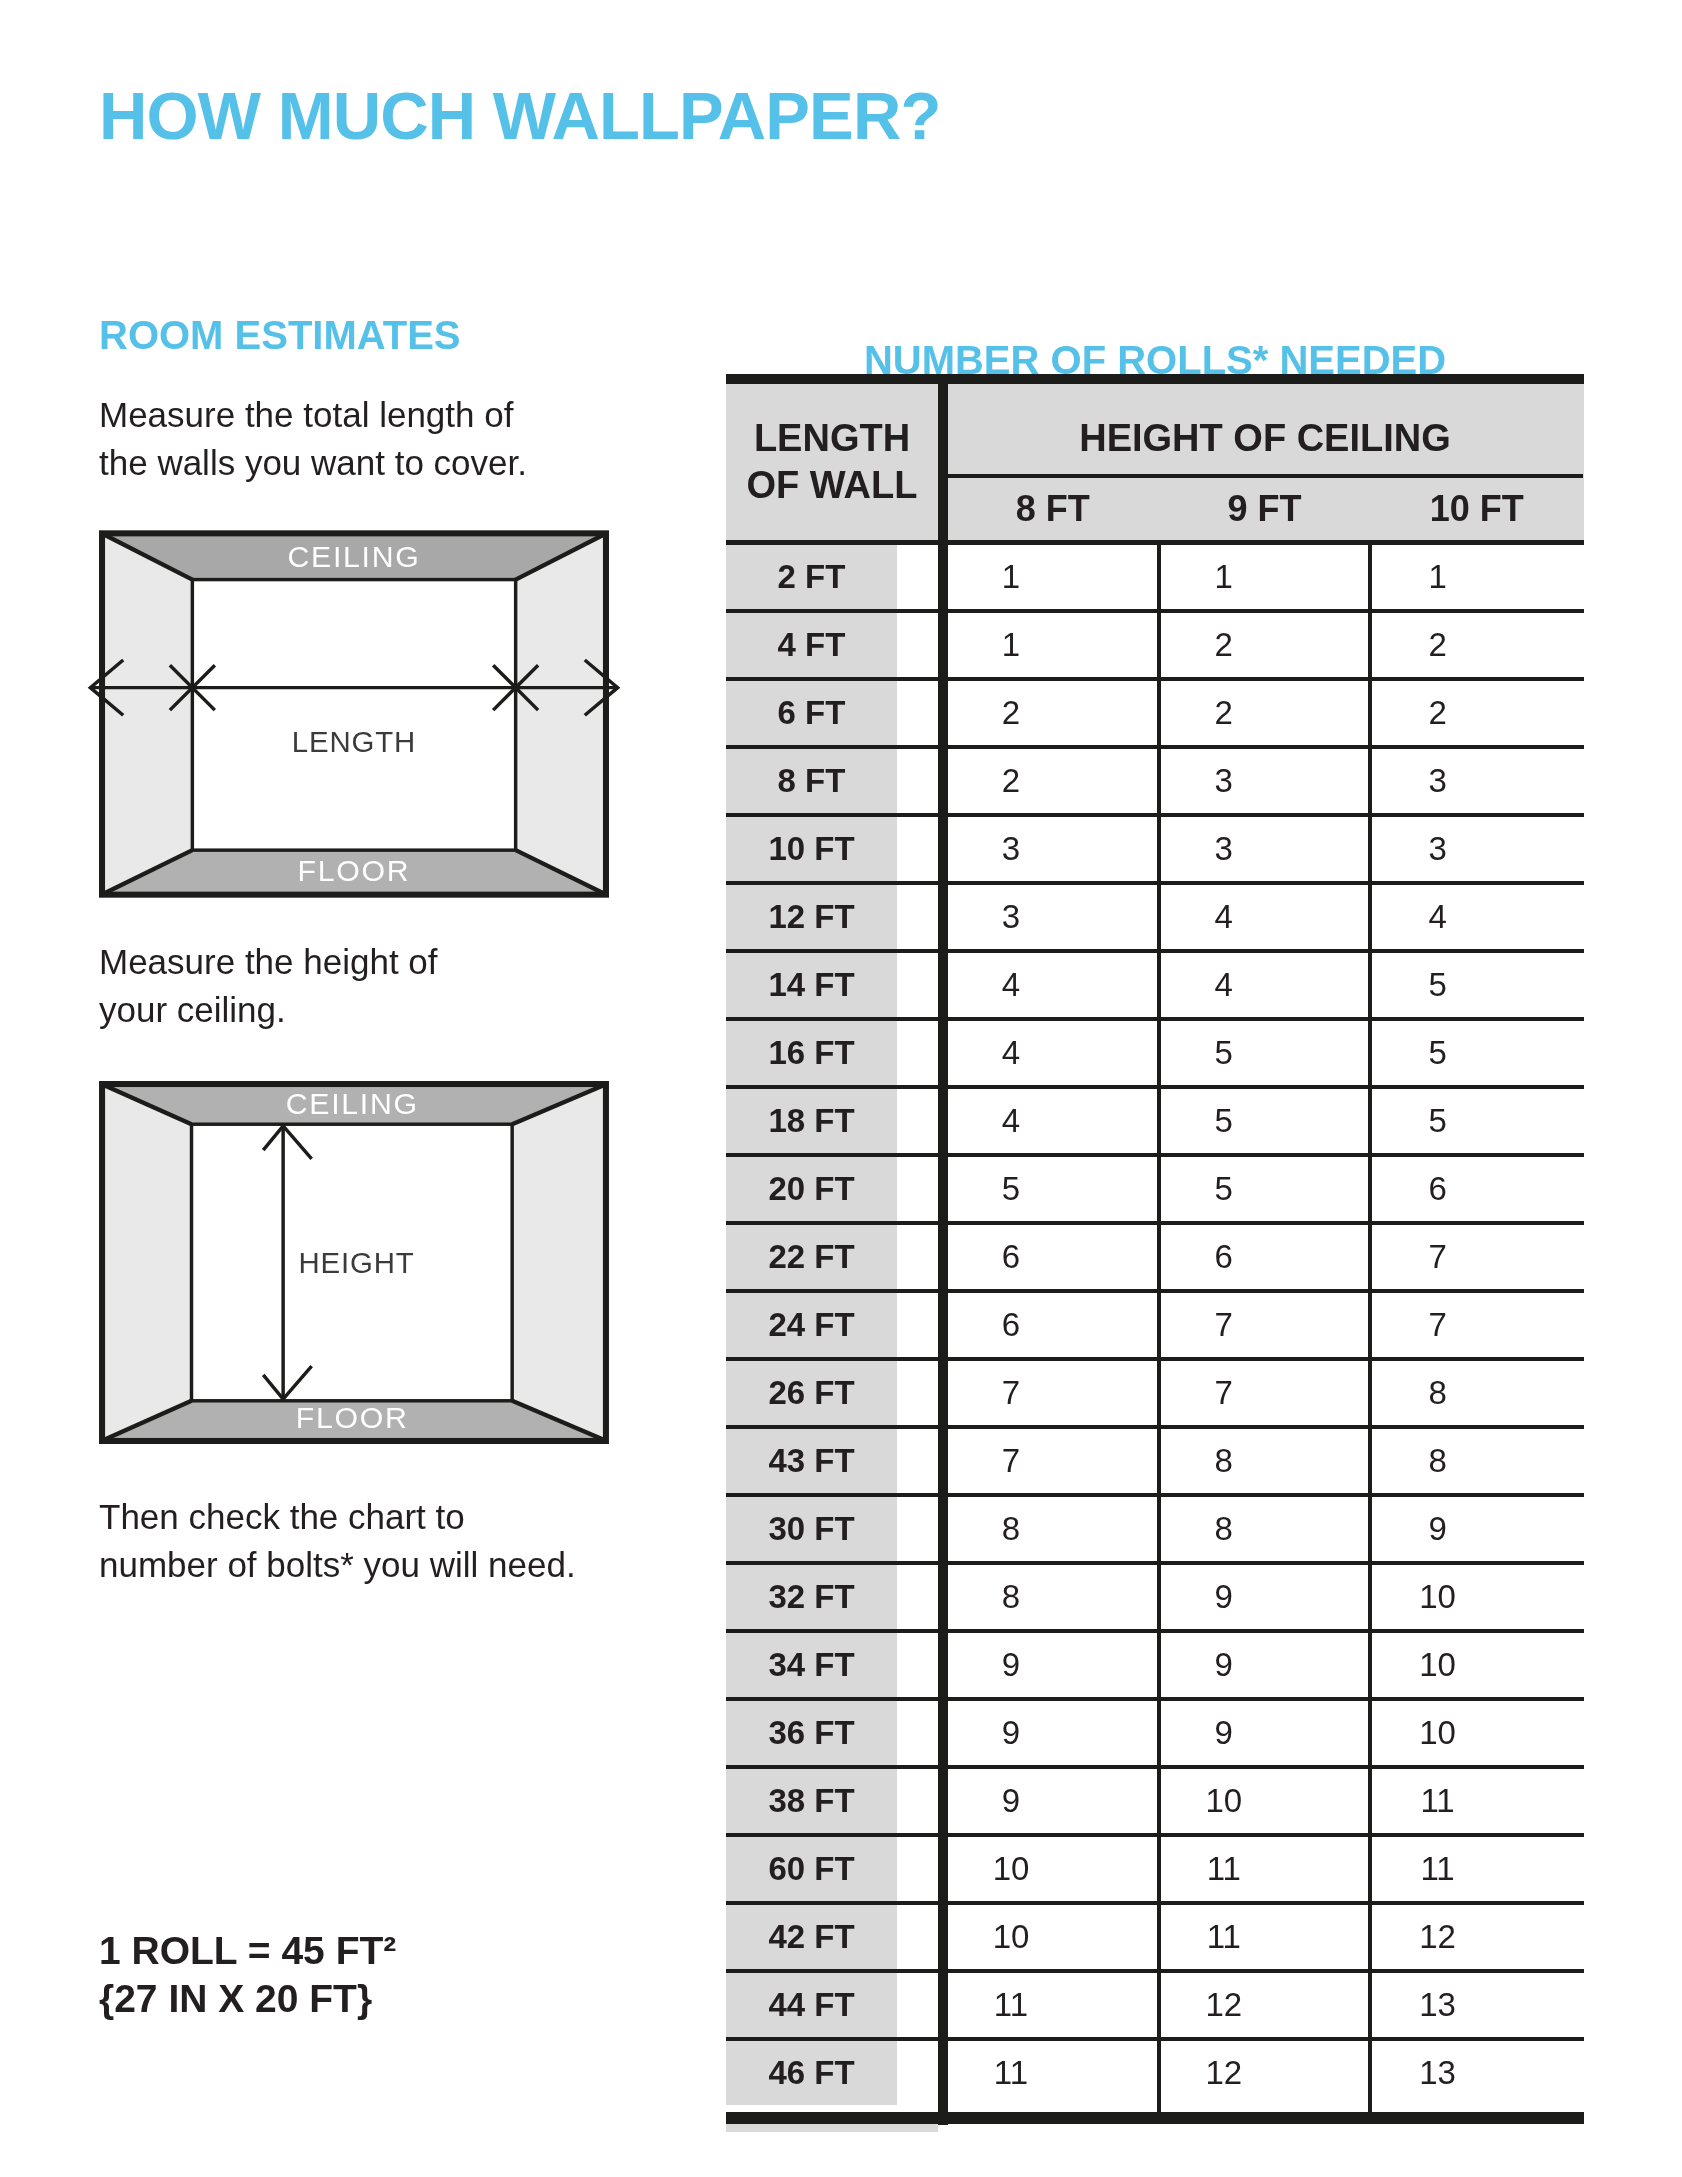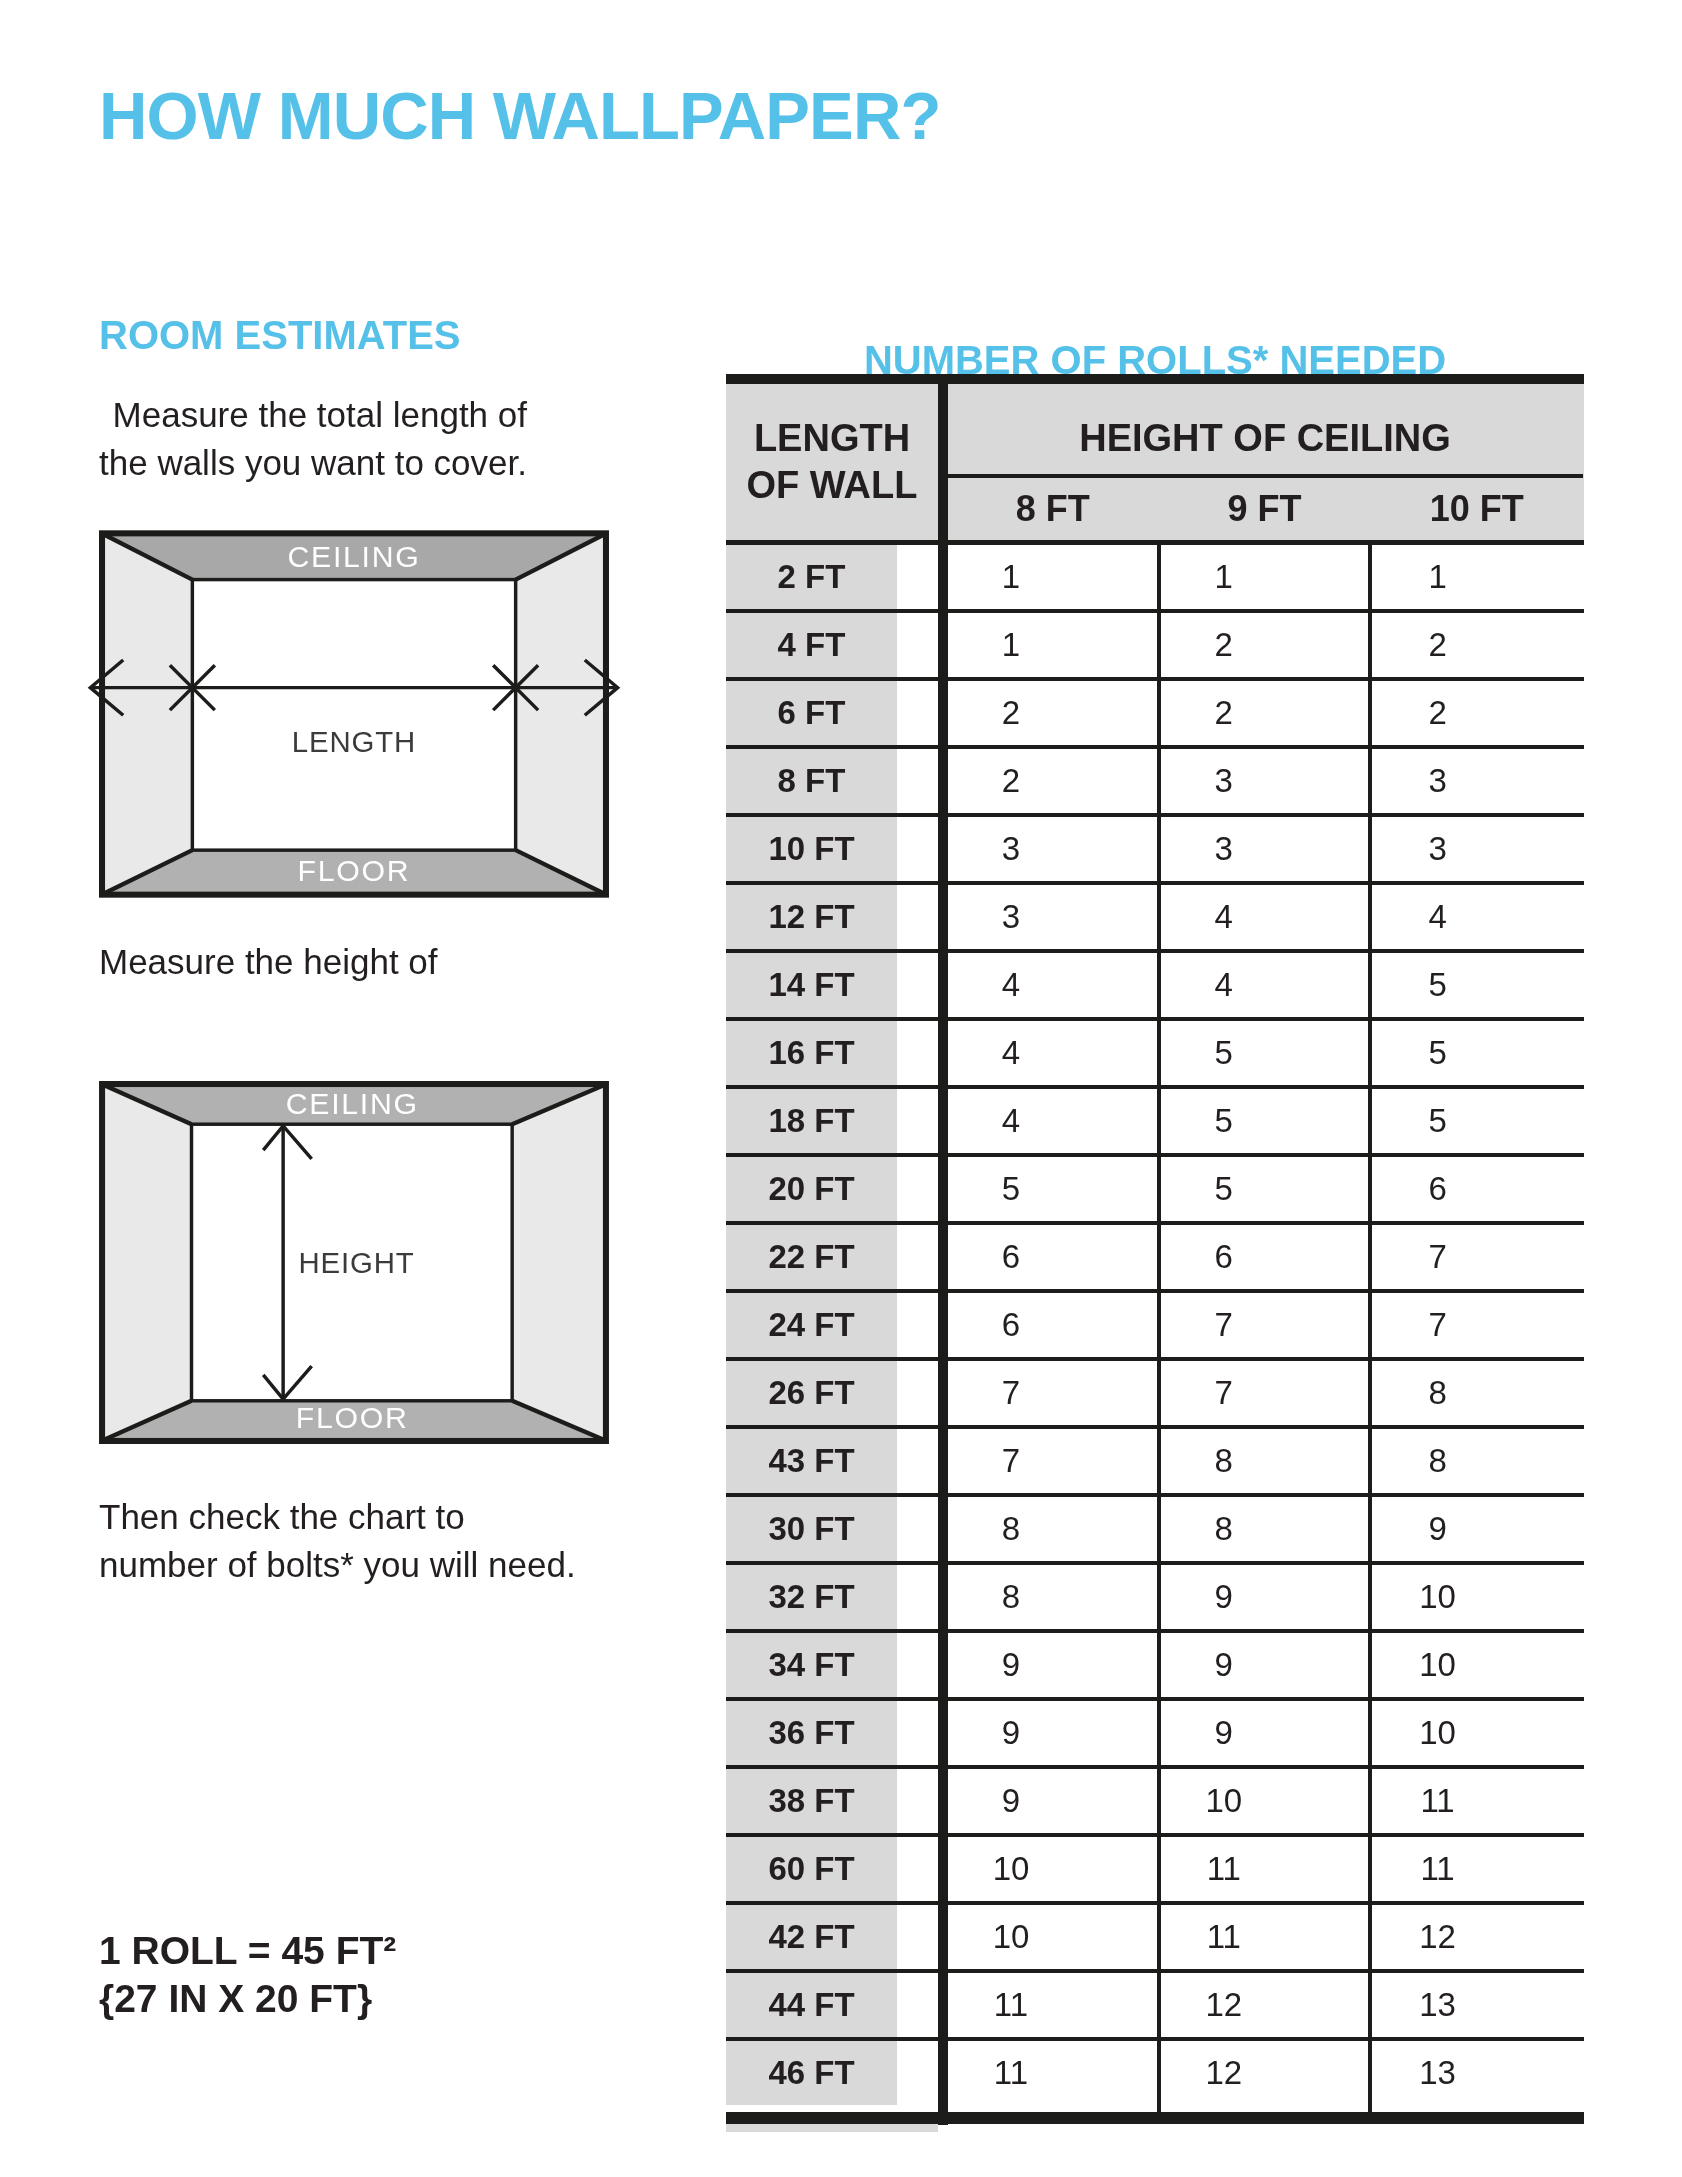--- a/index.html
+++ b/index.html
@@ -21,21 +21,21 @@
   #title{
     left:99px;top:82px;font-size:67px;font-weight:bold;color:var(--accent);
     letter-spacing:-0.9px;line-height:1;white-space:nowrap;
   }
   .section-heading{
     font-size:40px;font-weight:bold;color:var(--accent);line-height:1;white-space:nowrap;
   }
   #room-estimates{left:99px;top:315px;}
   #rolls-heading{left:726px;top:315px;width:858px;text-align:center;margin-top:25px;}
   .para{left:99px;font-size:35px;line-height:48px;color:var(--ink);}
-  #para1{top:391px;text-align:right;}
+  #para1{top:391px;}
   #para2{top:938px;}
   #para3{top:1493px;}
   .bold-note{left:99px;font-size:39px;line-height:49px;font-weight:bold;color:var(--ink);}
   #note{top:1781px;}
   #rollinfo{top:1927px;line-height:48px;}
   .indent{padding-left:22.5px;}
   
   #rolls-table{left:726px;top:374px;width:858px;height:1761px;}
   .t-topbar{left:0;top:0;width:858px;height:9.5px;background:var(--line);}
   .t-header{left:0;top:9.5px;width:858px;height:157px;background:var(--cellgray);}
@@ -112,20 +112,21 @@
     <line class="dline" x1="82" y1="208" x2="134" y2="156"></line>
     <line class="dline" x1="456" y1="156" x2="508" y2="208"></line>
     <line class="dline" x1="456" y1="208" x2="508" y2="156"></line>
     <text class="dg-label-light" x="295" y="43" text-anchor="middle">CEILING</text>
     <text class="dg-label-light" x="295" y="406" text-anchor="middle">FLOOR</text>
     <text class="dg-label-dark" x="295" y="256" text-anchor="middle">LENGTH</text>
   </svg>
 
   <div id="para2" class="abs para">
     <div>Measure the height of</div>
+    <div>your ceiling.</div>
   </div>
 
   <svg id="diagram2" class="abs" width="510" height="363" viewBox="0 0 590 420">
     <rect x="4" y="4" width="582" height="412" fill="#ffffff"></rect>
     <polygon points="4,4 586,4 478,50 107,50" style="fill:var(--floorgray)"></polygon>
     <polygon points="4,416 586,416 478,370 107,370" style="fill:var(--floorgray)"></polygon>
     <polygon points="4,4 107,50 107,370 4,416" style="fill:var(--walllight)"></polygon>
     <polygon points="586,4 478,50 478,370 586,416" style="fill:var(--walllight)"></polygon>
     <rect class="innerrect" x="107" y="50" width="371" height="320"></rect>
     <line class="dline5" x1="4" y1="4" x2="107" y2="50"></line>

